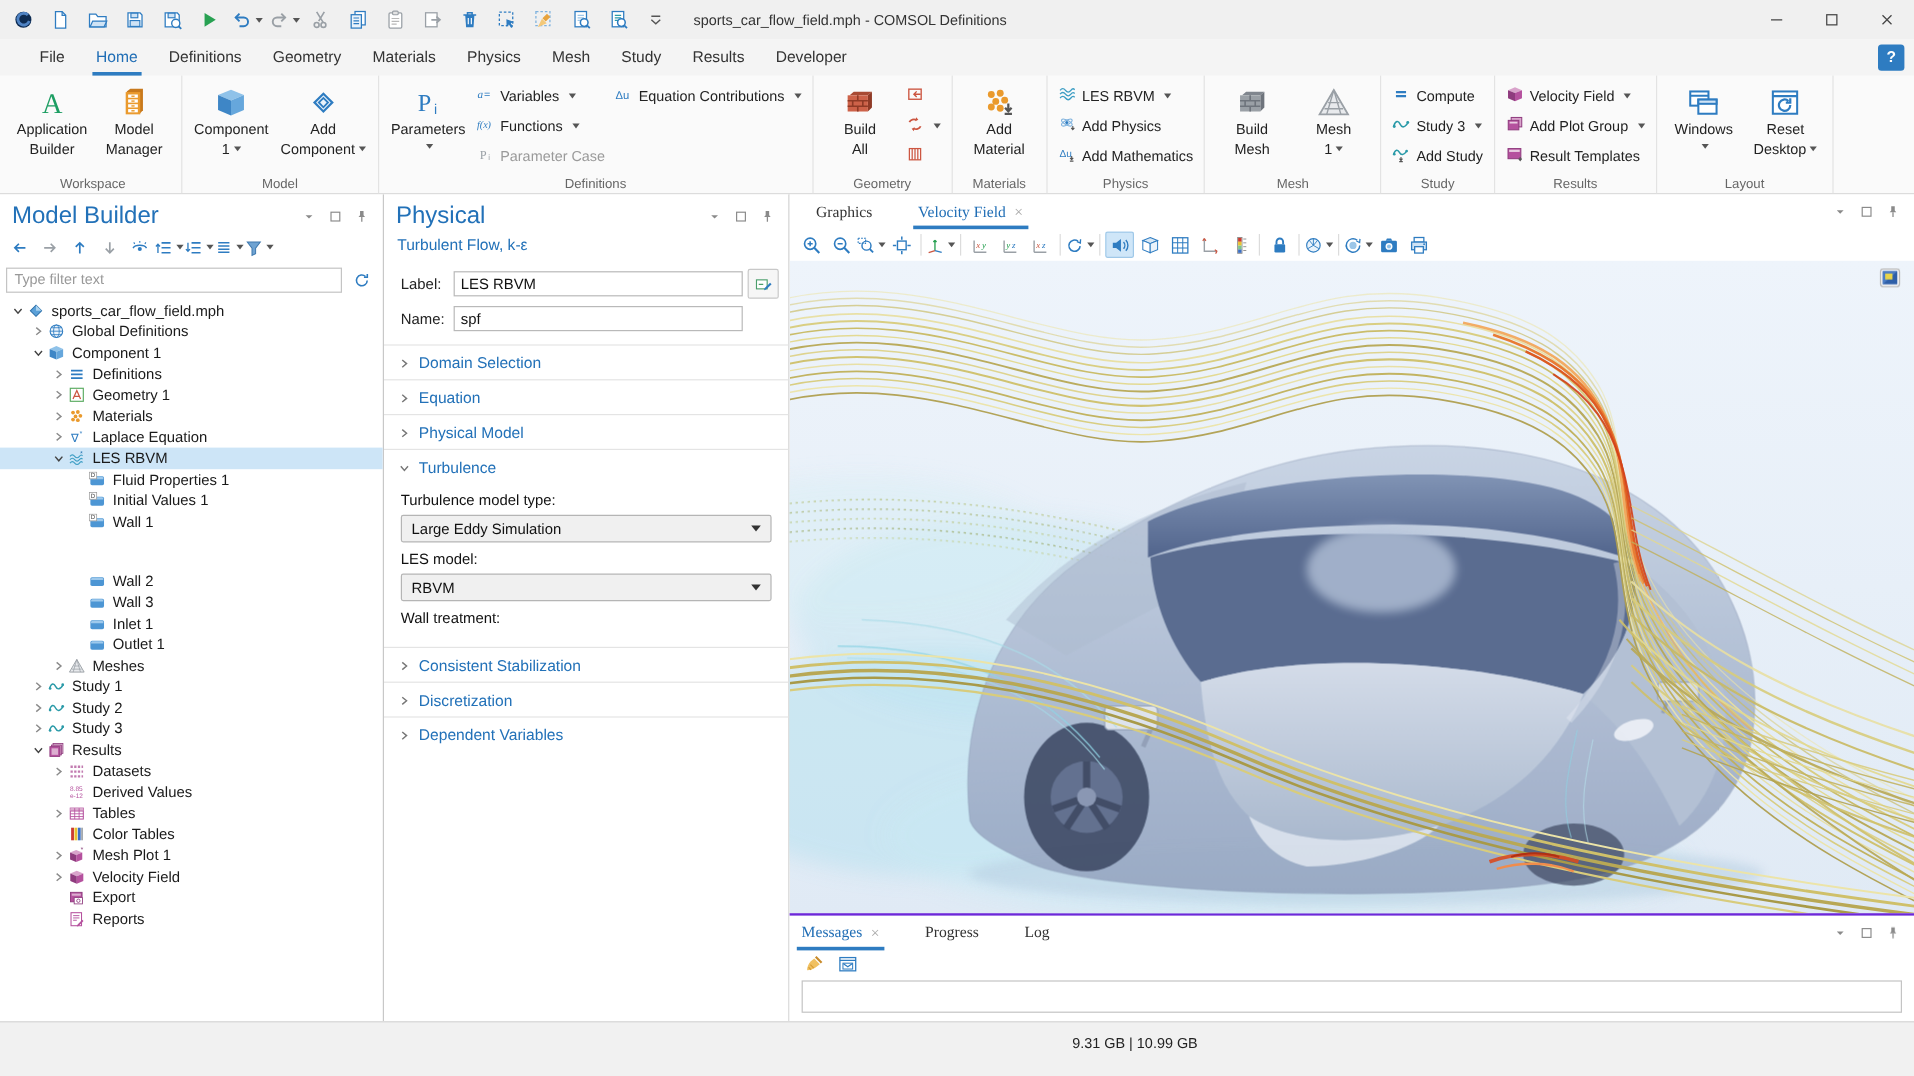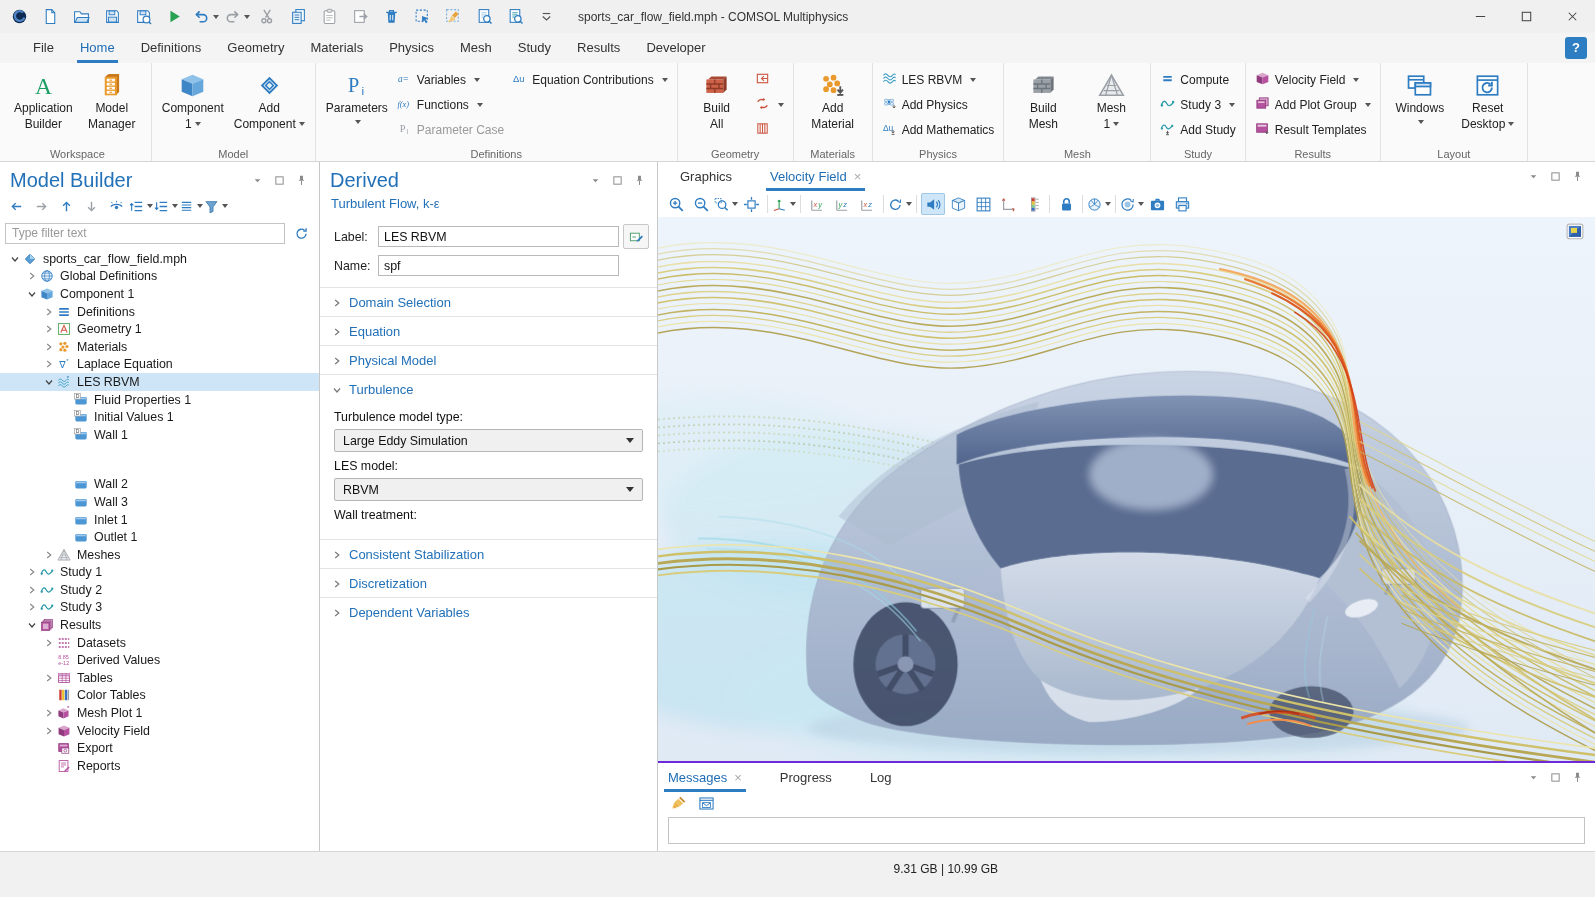--- a/index.html
+++ b/index.html
@@ -27,21 +27,21 @@
   .rcol{display:flex;flex-direction:column;padding-top:1px;}
   .rsmall{display:flex;align-items:center;gap:5px;height:25px;padding:0 4px;font-size:12px;color:#222;white-space:nowrap;}
   .rsmall.disabled{color:#9a9a9a;}
   .dd{display:inline-block;width:0;height:0;border-left:3.5px solid transparent;border-right:3.5px solid transparent;border-top:4px solid #555;margin-left:3px;vertical-align:middle;}
   .ddline{height:10px;display:flex;align-items:center;justify-content:center;}
   
   .main{display:flex;height:689px;flex:none;}
   .panel{background:#fff;display:flex;flex-direction:column;}
   .panel-mb{width:319px;border-right:1px solid #c8c8c8;flex:none;}
   .panel-settings{width:337px;border-right:1px solid #c8c8c8;flex:none;}
-  .panel-gfx{flex:1;position:relative;min-width:0;}
+  .panel-gfx{flex:1;position:relative;min-width:0;font-family:Liberation Serif, serif;}
   .panel-head{display:flex;align-items:center;padding:7px 8px 2px 10px;}
   .panel-title{font-size:20px;color:#2271b8;}
   .panel-controls{margin-left:auto;display:flex;gap:2px;align-items:center;}
   .pc-btn{width:20px;height:20px;display:flex;align-items:center;justify-content:center;}
   .mb-toolbar{display:flex;align-items:center;gap:1px;padding:1px 4px 2px;}
   .ticon{width:24px;height:22px;display:flex;align-items:center;justify-content:center;border-radius:2px;position:relative;}
   .ticon.pressed{background:#cfe6f8;box-shadow:inset 0 0 0 1px #9fc8e8;}
   .tsep{width:1px;height:18px;background:#dcdcdc;margin:0 3px;flex:none;}
   .mb-filter{display:flex;align-items:center;gap:4px;padding:3px 6px 3px 5px;}
   .mb-filter input{flex:1;height:19px;border:1px solid #c4c4c4;padding:0 6px;font-size:12px;color:#444;font-family:inherit;outline:none;}
@@ -206,21 +206,21 @@
             <path d="M12.4 12.4l2.2 2.2" stroke="#2e7cc1" stroke-width="1.4"></path>
           </svg>
         </div>
         <div class="tb-btn">
           <svg width="17" height="17" viewBox="0 0 16 16" xmlns="http://www.w3.org/2000/svg">
             <path d="M4.5 5.2h7" stroke="#555" stroke-width="1.1"></path>
             <path d="M4.5 8l3.5 3.2L11.5 8" fill="none" stroke="#555" stroke-width="1.1"></path>
           </svg>
         </div>
       </div>
-    <div class="tb-title">sports_car_flow_field.mph - COMSOL Multiphysics</div>
+    <div class="tb-title">sports_car_flow_field.mph - COMSOL Definitions</div>
     <div class="win-controls" id="win-controls">
         <div class="win-btn">
           <svg width="15" height="15" viewBox="0 0 16 16" xmlns="http://www.w3.org/2000/svg">
             <path d="M3 8h10" stroke="#444" stroke-width="1.1"></path>
           </svg>
         </div>
         <div class="win-btn">
           <svg width="15" height="15" viewBox="0 0 16 16" xmlns="http://www.w3.org/2000/svg">
             <rect x="3.5" y="3.5" width="9" height="9" fill="none" stroke="#444" stroke-width="1.1"></rect>
           </svg>
@@ -1032,21 +1032,21 @@
                 <path d="M8.6 13.2l4.6-4.6 1.2 1.2-4.6 4.6-1.8.6z" fill="#b5519e"></path>
               </svg>
             </div>
             <span class="tlabel">Reports</span>
           </div>
         </div>
     </div>
 
     <div class="panel panel-settings">
       <div class="panel-head">
-        <div class="panel-title">Derived</div>
+        <div class="panel-title">Physical</div>
         <div class="panel-controls" id="set-controls">
             <div class="pc-btn">
               <svg width="13" height="13" viewBox="0 0 16 16" xmlns="http://www.w3.org/2000/svg">
                 <path d="M4.5 6.5h7L8 10z" fill="#8a8a8a"></path>
               </svg>
             </div>
             <div class="pc-btn">
               <svg width="13" height="13" viewBox="0 0 16 16" xmlns="http://www.w3.org/2000/svg">
                 <rect x="3.5" y="3.5" width="9" height="9" fill="none" stroke="#8a8a8a" stroke-width="1.2"></rect>
               </svg>

